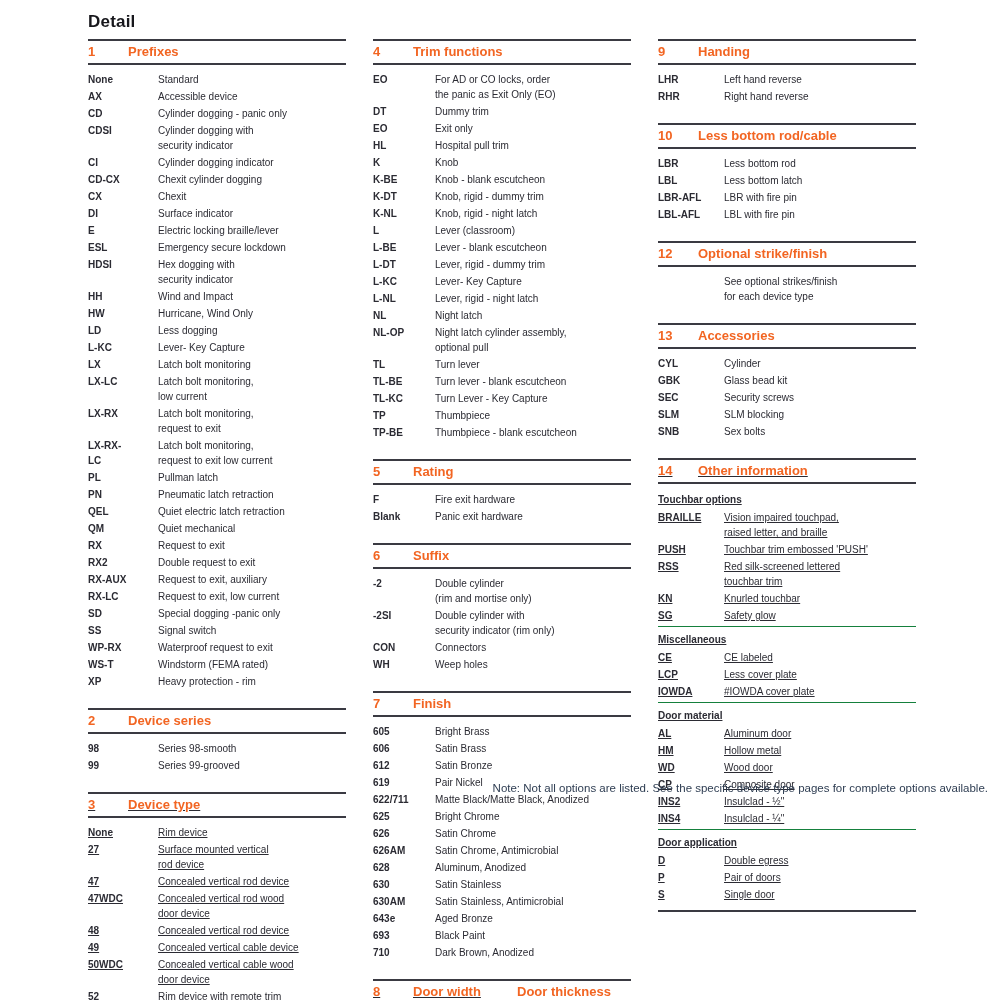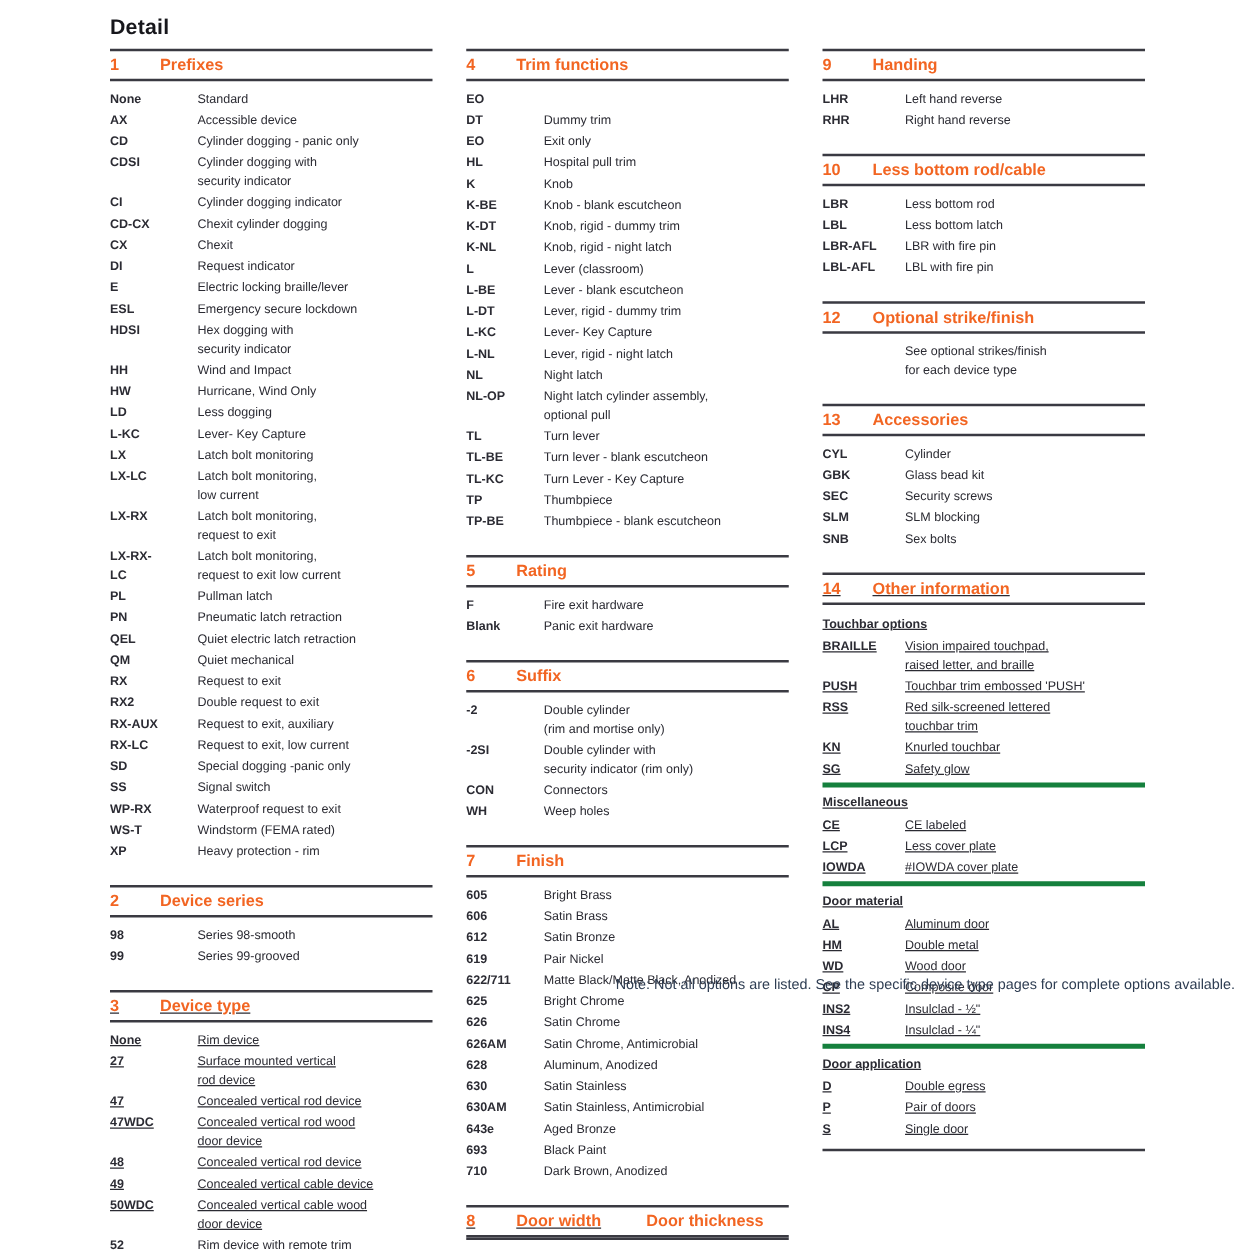--- a/index.html
+++ b/index.html
@@ -18,21 +18,21 @@
   .sec-title { white-space:nowrap;margin-left:16px; }
   .sec-title2 { position:absolute; left:144px; top:3px; white-space:nowrap; }
   .sec-body { padding:7px 0 6px; font-size:10px; }
   .row { display:flex; line-height:15px; margin-bottom:2px; }
   .term { font-weight:bold; padding-right:4px; white-space:pre-line; }
   .column:nth-child(1) .term { flex:0 0 70px; }
   .column:nth-child(2) .term { flex:0 0 62px; }
   .column:nth-child(3) .term { flex:0 0 66px; }
   .desc { flex:1; white-space:pre-line; }
   .group-label { font-weight:bold; line-height:15px; padding:1px 0 3px; }
-  .group + .group { margin-top:3px; border-top:4px solid #15803d; padding-top:4px; }
+  .group + .group { margin-top:3px; border-top:1px solid #15803d; padding-top:4px; }
   .note { position:absolute; right:12px; bottom:2px; font-size:11.5px; color:#2e3d52;padding-left:44px; }
 </style>
 </head>
 <body>
 
 <div class="page">
   <div class="title">Detail</div>
   <div class="columns">
       <div class="column">
         <div class="section">
@@ -65,21 +65,21 @@
             <div class="row">
               <span class="term">CD-CX</span>
               <span class="desc">Chexit cylinder dogging</span>
             </div>
             <div class="row">
               <span class="term">CX</span>
               <span class="desc">Chexit</span>
             </div>
             <div class="row">
               <span class="term">DI</span>
-              <span class="desc">Request indicator</span>
+              <span class="desc">Surface indicator</span>
             </div>
             <div class="row">
               <span class="term">E</span>
               <span class="desc">Electric locking braille/lever</span>
             </div>
             <div class="row">
               <span class="term">ESL</span>
               <span class="desc">Emergency secure lockdown</span>
             </div>
             <div class="row">
@@ -240,20 +240,22 @@
       </div>
       <div class="column">
         <div class="section">
           <div class="sec-header">
             <span class="sec-num">4</span>
             <span class="sec-title">Trim functions</span>
           </div>
           <div class="sec-body">
             <div class="row">
               <span class="term">EO</span>
+              <span class="desc">For AD or CO locks, order
+the panic as Exit Only (EO)</span>
             </div>
             <div class="row">
               <span class="term">DT</span>
               <span class="desc">Dummy trim</span>
             </div>
             <div class="row">
               <span class="term">EO</span>
               <span class="desc">Exit only</span>
             </div>
             <div class="row">
@@ -570,21 +572,21 @@
               </div>
             </div>
             <div class="group">
               <div class="group-label">Door material</div>
               <div class="row">
                 <span class="term">AL</span>
                 <span class="desc">Aluminum door</span>
               </div>
               <div class="row">
                 <span class="term">HM</span>
-                <span class="desc">Double metal</span>
+                <span class="desc">Hollow metal</span>
               </div>
               <div class="row">
                 <span class="term">WD</span>
                 <span class="desc">Wood door</span>
               </div>
               <div class="row">
                 <span class="term">CP</span>
                 <span class="desc">Composite door</span>
               </div>
               <div class="row">

